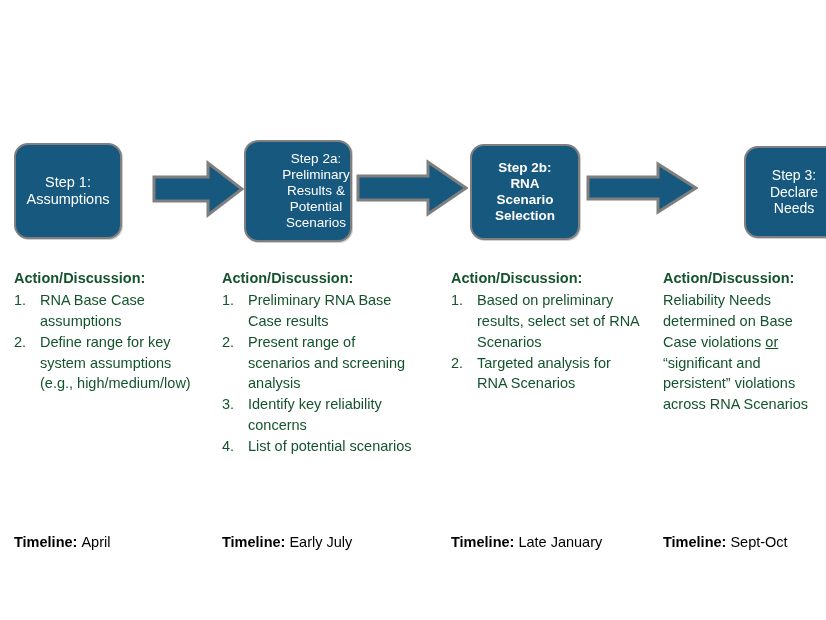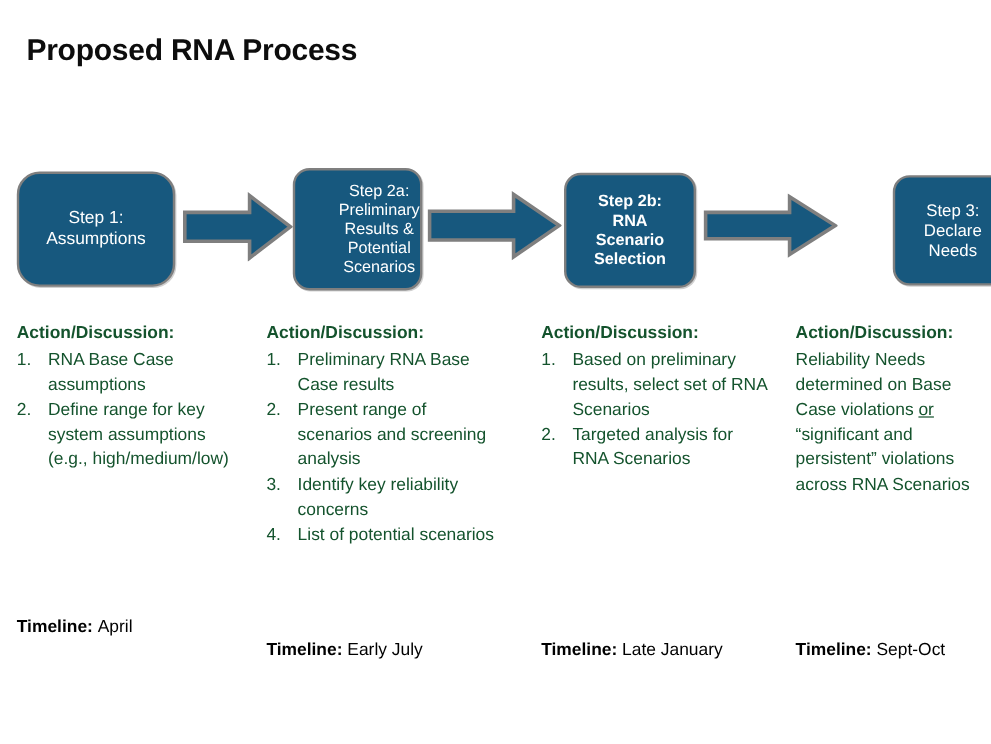--- a/index.html
+++ b/index.html
@@ -43,21 +43,21 @@
     align-items: center;
     justify-content: center;
     text-align: center;
     line-height: 1.18;
     font-size: 14.5px;
     padding: 2px 4px;
     box-shadow: 1px 1px 0 rgba(120,120,120,0.35);
   }
   .flow-box .box-text { display: block; white-space: pre-line; }
 
-  #box-1 { left: 14px;  top: 143px; width: 132px; height: 96px; border-radius: 19px; }
+  #box-1 { left: 14px;  top: 143px; width: 108px; height: 96px; }
   #box-2 { left: 244px; top: 140px; width: 108px; height: 102px; font-size: 13.5px; padding-left: 40px; }
   #box-3 { left: 470px; top: 144px; width: 110px; height: 96px;  font-size: 13.5px; font-weight: bold; }
   #box-4 { left: 700px; top: 146px; width: 100px; height: 92px;  font-size: 14px; margin-left: 44px; }
 
   
   .flow-arrow {
     position: absolute;
     display: block;
   }
   #arrow-1 { left: 152px; top: 160px; width: 92px;  height: 58px; }
@@ -100,31 +100,30 @@
   .u-underline { text-decoration: underline; }
 
   
   .timeline {
     position: absolute;
     font-size: 14.5px;
     white-space: nowrap;
     color: #000000;
   }
   .timeline .tl-label { font-weight: bold; }
-  #timeline-1 { left: 14px;  top: 515px; }
+  #timeline-1 { left: 14px;  top: 534px; }
   #timeline-2 { left: 222px; top: 534px; }
   #timeline-3 { left: 451px; top: 534px; }
   #timeline-4 { left: 663px; top: 534px; }
 </style>
 </head>
 <body>
 
 <div id="canvas">
 
-  <div id="slide-title">Proposed RNA Process</div>
 
   <div class="flow-box" id="box-1">
     <span class="box-text">Step 1:
 Assumptions</span>
   </div>
 
   <svg class="flow-arrow" id="arrow-1" viewBox="0 0 92 58">
     <polygon points="2,17 56,17 56,3 90,29 56,55 56,41 2,41" fill="#17587E" stroke="#7F7F7F" stroke-width="3" stroke-linejoin="miter"></polygon>
   </svg>
 

